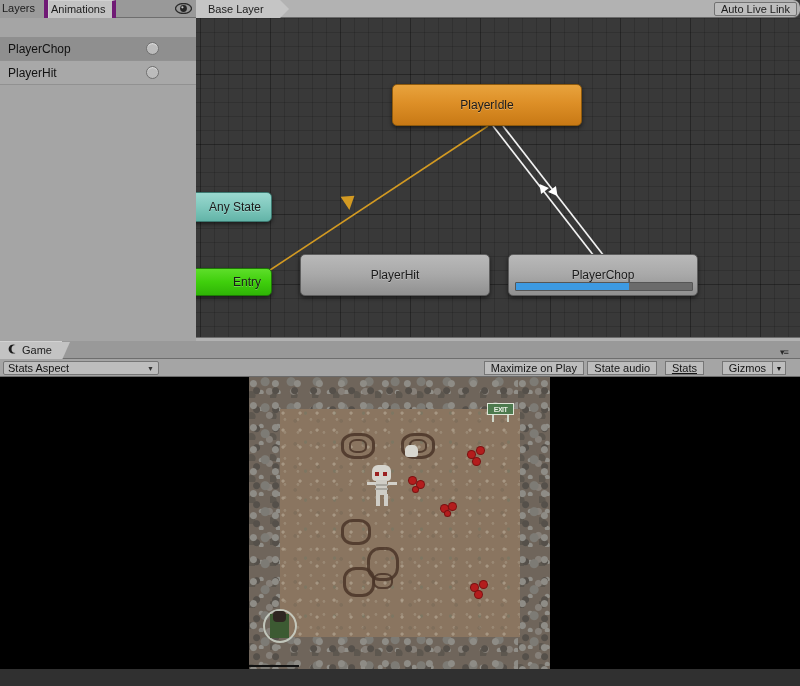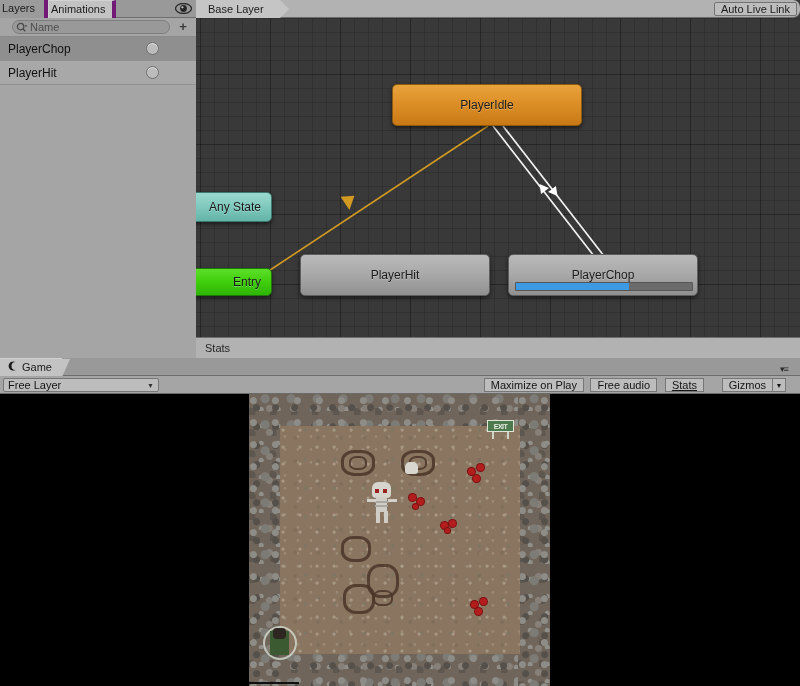--- a/index.html
+++ b/index.html
@@ -153,21 +153,21 @@
   #edges { position:absolute; left:0; top:0; width:604px; height:358px; }
 
   #graph-footer {
     position:absolute; left:0; bottom:0; width:604px; height:21px;
     background:#b2b2b2; border-top:1px solid #6d6d6d;
     display:flex; align-items:center; justify-content:space-between;
     padding:0 9px; font-size:11px; color:#262626;
   }
 
   
-  #gamewin { position:absolute; left:0; top:358px; width:800px; height:308px; }
+  #gamewin { position:absolute; left:0; top:341px; width:800px; height:308px; }
   #game-tabbar {
     position:absolute; left:0; top:0; width:800px; height:18px;
     background:#999999; border-bottom:1px solid #6e6e6e;
   }
   #tab-game {
     position:absolute; left:0; top:0; height:18px; line-height:17px;
     padding:0 10px 0 8px; font-size:11px; color:#1b1b1b;
     background:#c3c3c3; border-top:1px solid #d2d2d2;
     display:flex; align-items:center; gap:4px;
   }
@@ -309,33 +309,20 @@
         </div>
         <div id="eye-icon">
           <svg width="17" height="11" viewBox="0 0 17 11">
             <ellipse cx="8.5" cy="5.5" rx="8" ry="5" fill="none" stroke="#2b2b2b" stroke-width="1.3"></ellipse>
             <circle cx="8.5" cy="5.5" r="3.4" fill="#262626"></circle>
             <circle cx="7.4" cy="4.3" r="1.1" fill="#c9c9c9"></circle>
           </svg>
         </div>
       </div>
 
-      <div id="param-searchrow">
-        <div id="param-search">
-          <span id="search-icon">
-            <svg width="13" height="11" viewBox="0 0 13 11">
-              <circle cx="4.6" cy="4.6" r="3.2" fill="none" stroke="#4a4a4a" stroke-width="1.3"></circle>
-              <path d="M7 7 L9.3 9.3" stroke="#4a4a4a" stroke-width="1.3"></path>
-              <path d="M8.6 3.2 l2.6 0 l-1.3 2 z" fill="#4a4a4a"></path>
-            </svg>
-          </span>
-          <span id="search-placeholder">Name</span>
-        </div>
-        <div id="param-add">+</div>
-      </div>
 
       <div class="param-row odd" style="top:37px;">
         <span class="param-name">PlayerChop</span>
         <span class="param-trigger"></span>
       </div>
       <div class="param-row even" style="top:61px;">
         <span class="param-name">PlayerHit</span>
         <span class="param-trigger"></span>
       </div>
 
@@ -400,28 +387,28 @@
           <svg width="10" height="10" viewBox="0 0 10 10">
             <path d="M7.5 1 A4 4 0 1 0 7.5 9 A4.6 4.6 0 1 1 7.5 1 Z" fill="#1c1c1c"></path>
           </svg>
         </span>
         <span>Game</span>
       </div>
     </div>
 
     <div id="game-toolbar">
       <div id="aspect-dropdown">
-        <span>Free Layer</span>
+        <span>Stats Aspect</span>
         <span id="aspect-arrow">▼</span>
       </div>
       <div class="tb-btn" id="btn-maximize">
         <span>Maximize on Play</span>
       </div>
       <div class="tb-btn" id="btn-mute">
-        <span>Free audio</span>
+        <span>State audio</span>
       </div>
       <div class="tb-btn" id="btn-stats">
         <span>Stats</span>
       </div>
       <div class="tb-btn" id="btn-gizmos">
         <span>Gizmos</span>
       </div>
       <div class="tb-btn" id="btn-gizmos-arrow">▼</div>
       <div id="game-menu-icon">▾≡</div>
     </div>

